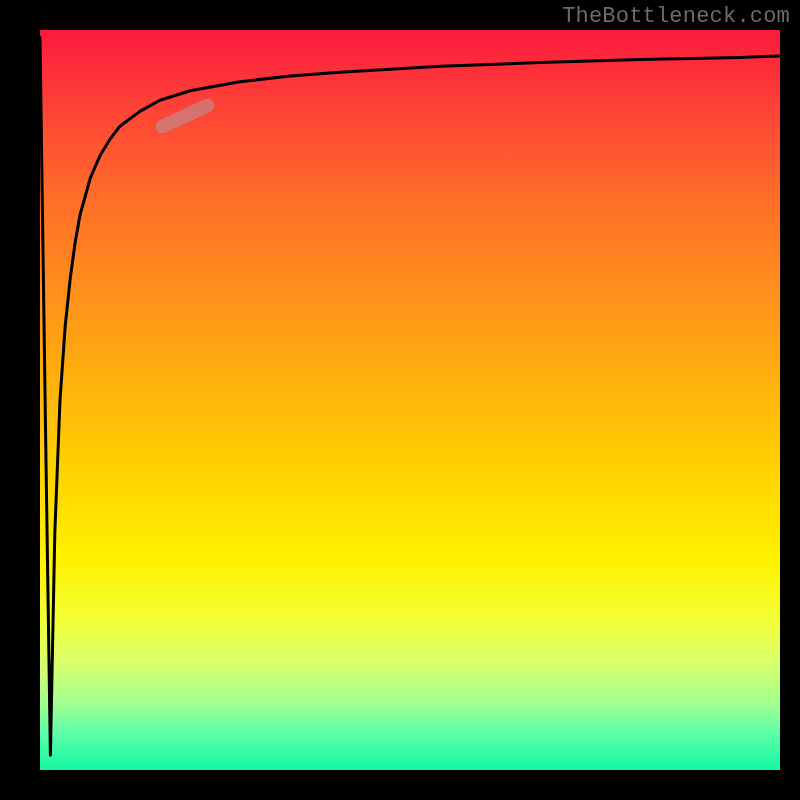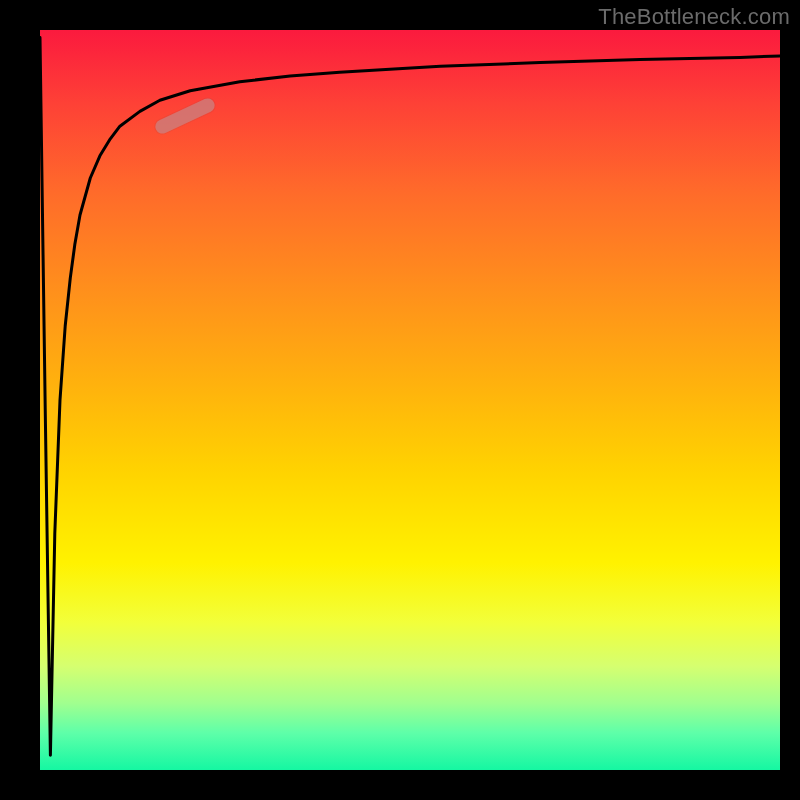--- a/index.html
+++ b/index.html
@@ -35,21 +35,21 @@
       #d5ff70 86%,
       #a0ff8f 91%,
       #5effa9 95%,
       #15f7a2 100%
     );
   }
   .watermark {
     position: absolute;
     top: 4px;
     right: 10px;
-    font-family: Liberation Sans, sans-serif;
+    font-family: Liberation Mono, monospace;
     font-size: 22px;
     font-weight: 500;
     color: #6b6b6b;
     letter-spacing: 0.2px;
   }
   svg.curve {
     position: absolute;
     left: 0;
     top: 0;
     width: 740px;

